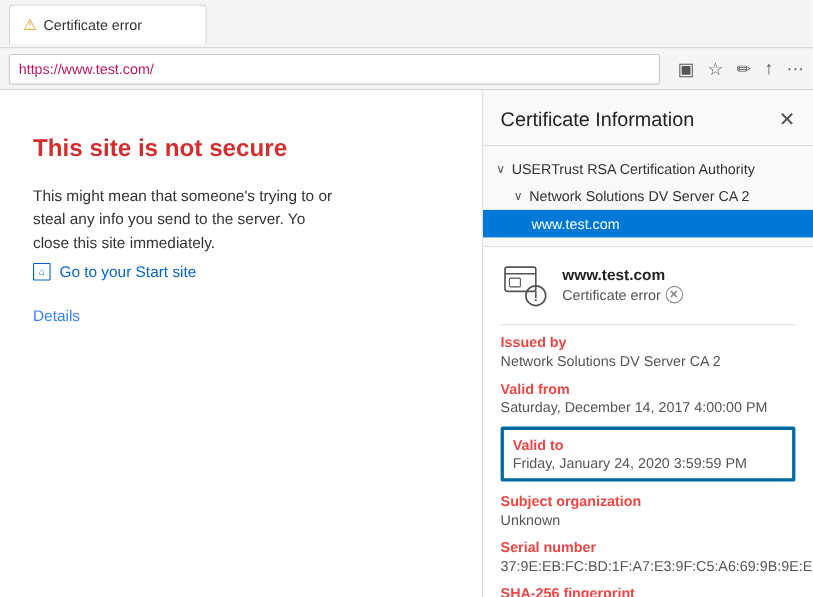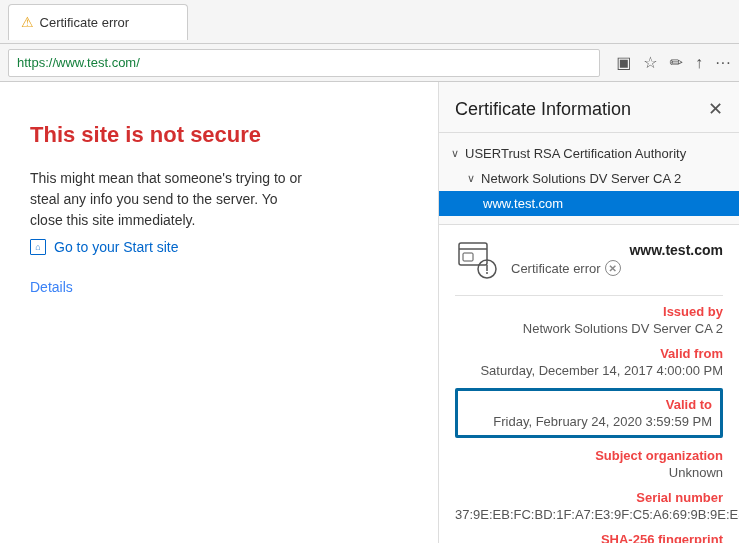--- a/index.html
+++ b/index.html
@@ -49,21 +49,21 @@
       display: flex;
       align-items: center;
       background: #fff;
       border: 1px solid #ccc;
       border-radius: 2px;
       flex: 1;
       height: 28px;
       padding: 0 8px;
       gap: 6px;
     }
-    .address-text { font-size: 13px; color: #15803d; }
+    .address-text { font-size: 13px; color: #be185d; }
     .toolbar-icons {
       display: flex;
       align-items: center;
       gap: 12px;
       margin-left: 8px;
       color: #555;
       font-size: 16px;
     }
 
     
@@ -119,21 +119,20 @@
       font-size: 14px;
       cursor: pointer;
     }
 
     
     .cert-pane {
       width: 300px;
       background: #f9f9f9;
       overflow-y: auto;
       flex-shrink: 0;
-      text-align: right;
     }
     .cert-pane-header {
       display: flex;
       align-items: center;
       justify-content: space-between;
       padding: 16px 16px 12px 16px;
       font-size: 18px;
       font-weight: 300;
       color: #222;
       border-bottom: 1px solid #ddd;
@@ -339,21 +338,21 @@
         <div class="cert-field-value">Network Solutions DV Server CA 2</div>
       </div>
 
       <div class="cert-field">
         <div class="cert-field-label">Valid from</div>
         <div class="cert-field-value">Saturday, December 14, 2017 4:00:00 PM</div>
       </div>
 
       <div class="cert-field highlighted">
         <div class="cert-field-label">Valid to</div>
-        <div class="cert-field-value">Friday, February 24, 2020 3:59:59 PM</div>
+        <div class="cert-field-value">Friday, January 24, 2020 3:59:59 PM</div>
       </div>
 
       <div class="cert-field">
         <div class="cert-field-label">Subject organization</div>
         <div class="cert-field-value">Unknown</div>
       </div>
 
       <div class="cert-field">
         <div class="cert-field-label">Serial number</div>
         <div class="cert-field-value">37:9E:EB:FC:BD:1F:A7:E3:9F:C5:A6:69:9B:9E:E8:B3</div>

